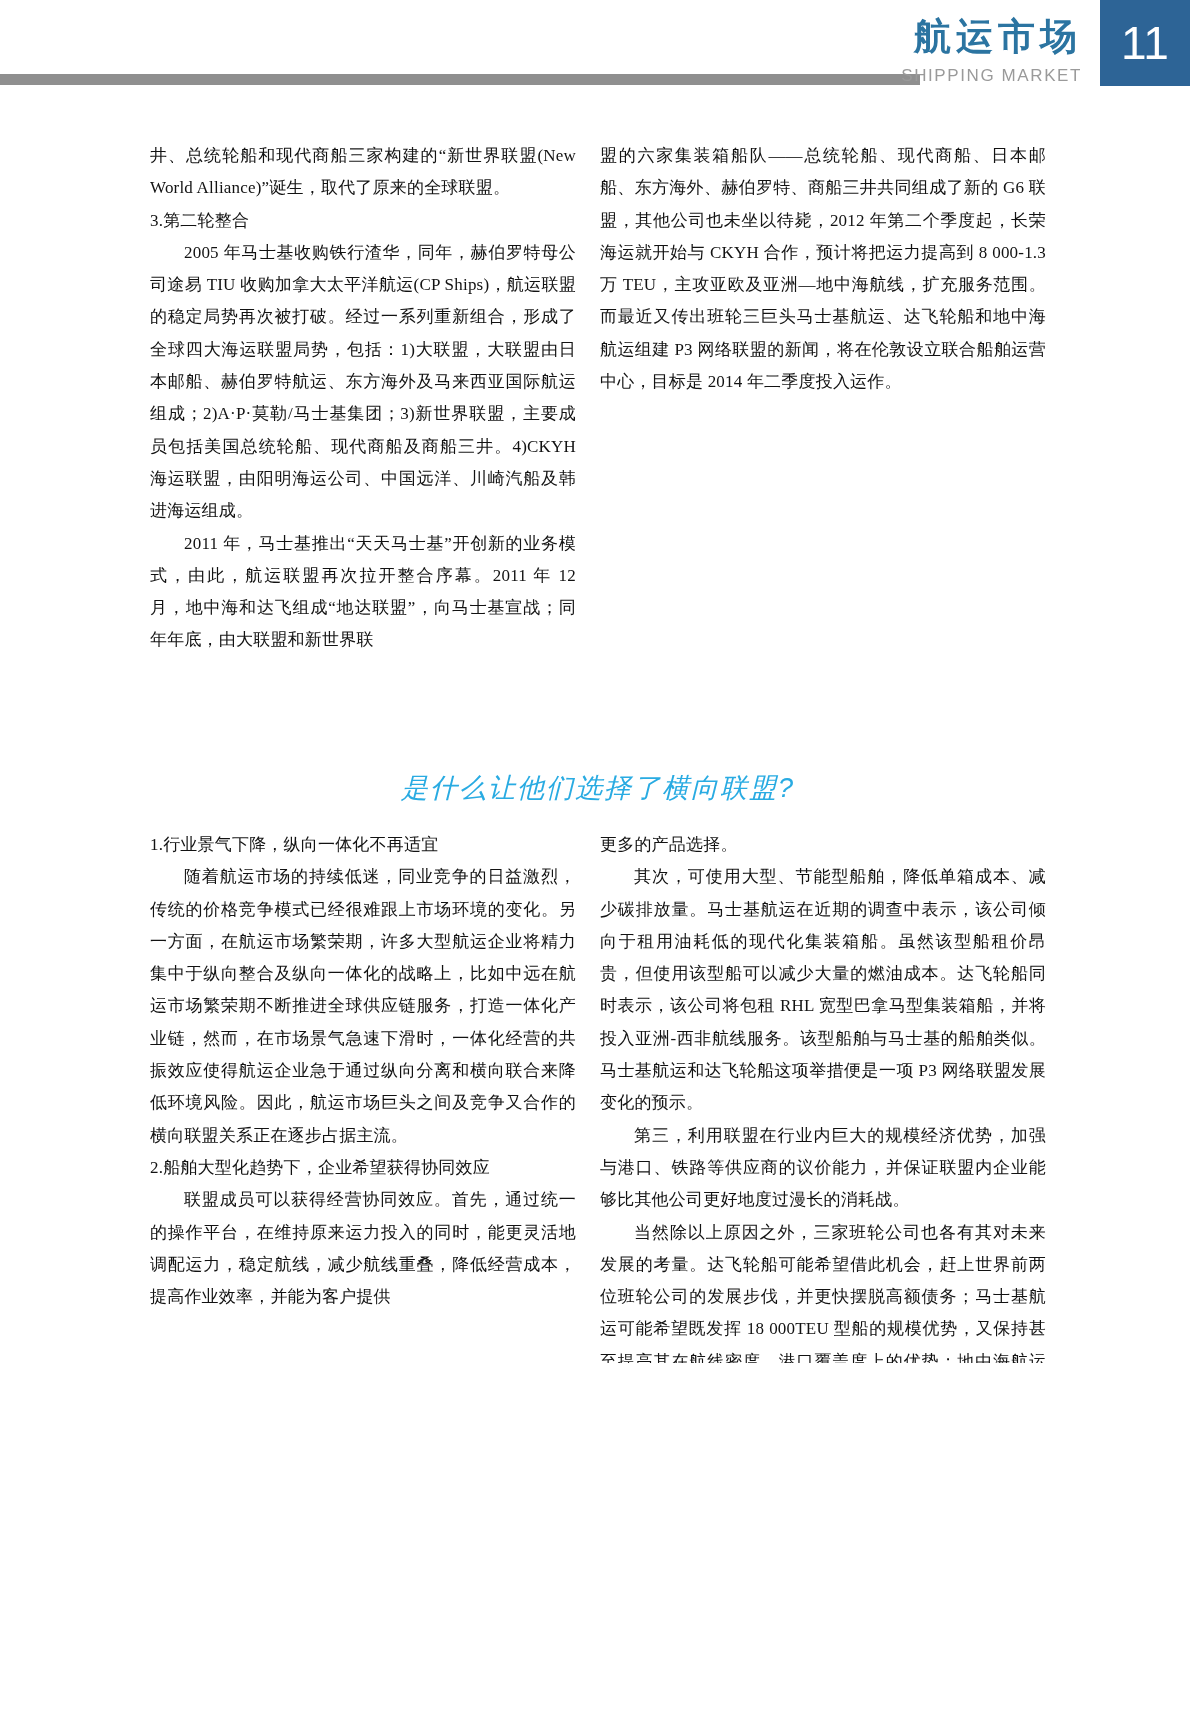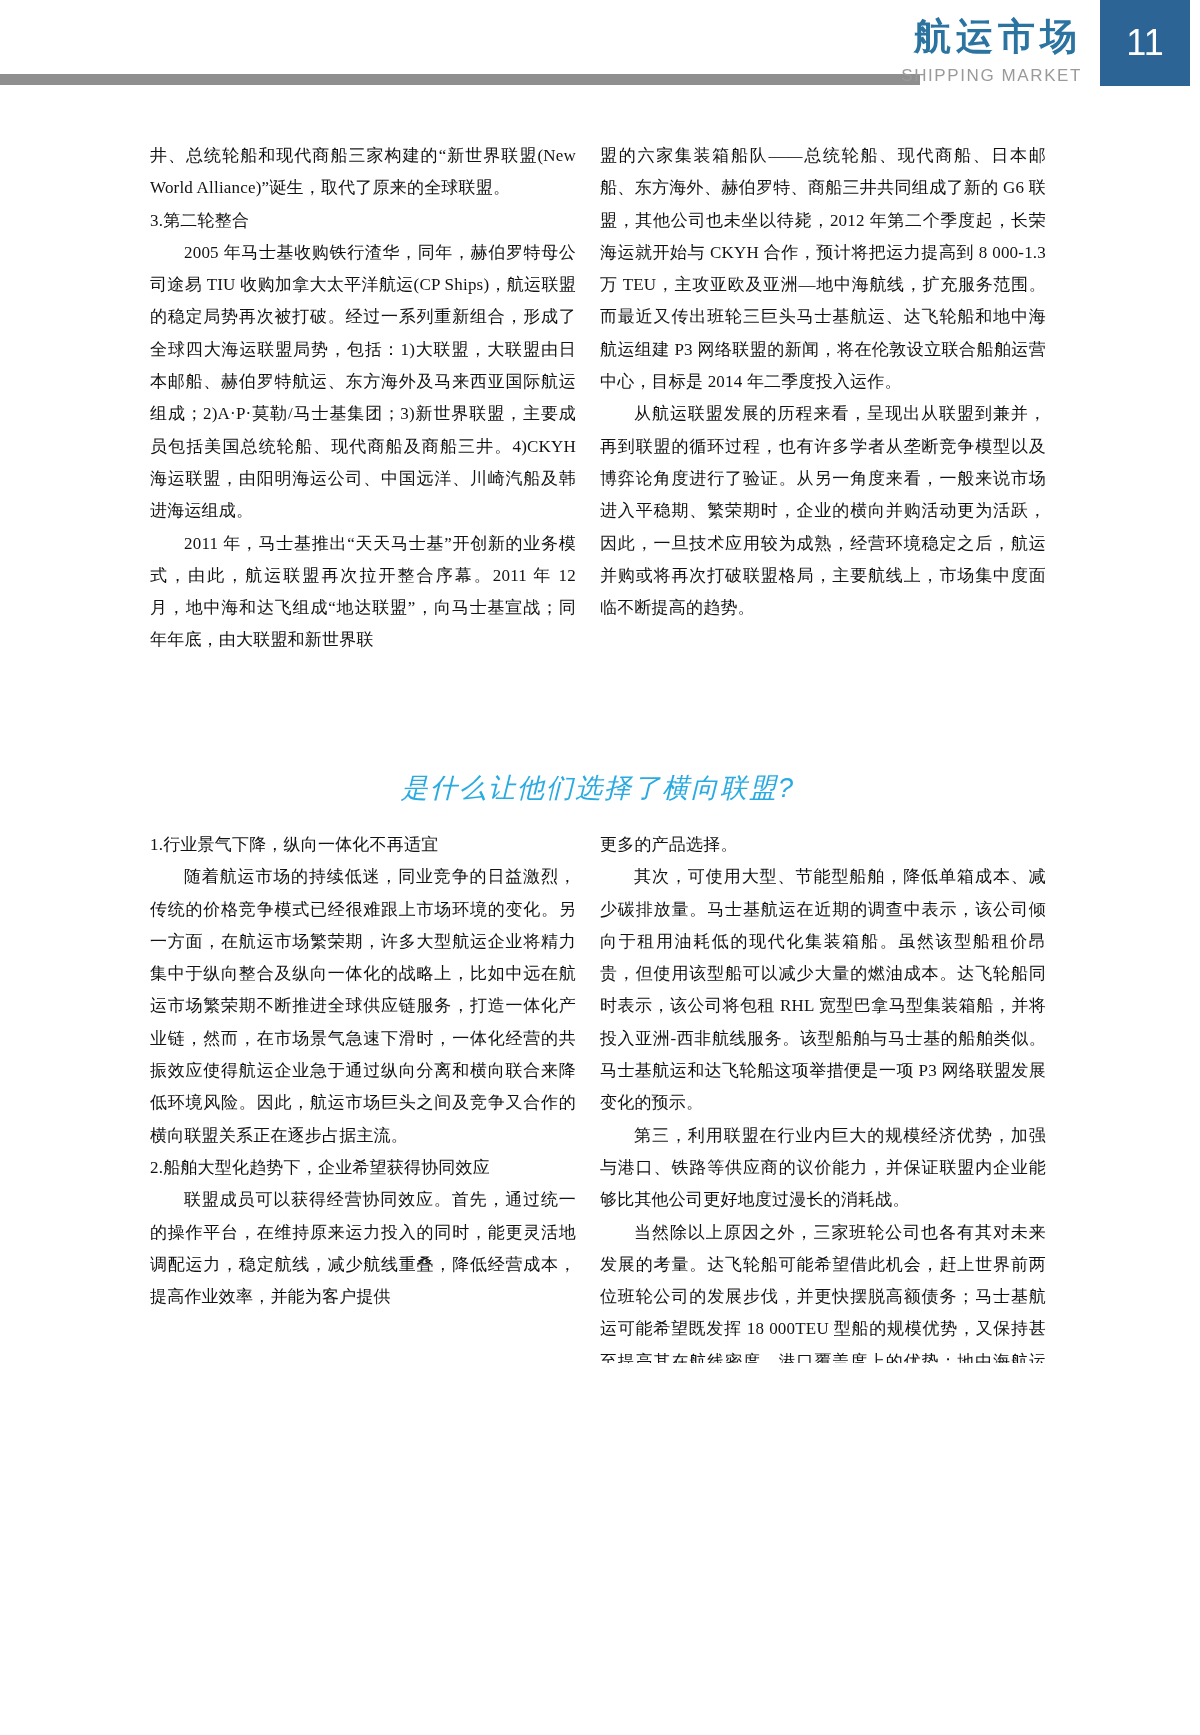--- a/index.html
+++ b/index.html
@@ -6,21 +6,21 @@
   .page{position:relative;width:1200px;height:1363px;background:#ffffff;overflow:hidden;
         font-family:"Liberation Serif","DejaVu Serif",serif;}
 
   
   .hdr-bar{position:absolute;left:0;top:74px;width:920px;height:11px;background:#8f8f8f;}
   .hdr-cn{position:absolute;top:18px;right:118px;font-family:"Liberation Sans","DejaVu Sans",sans-serif;
           font-size:37px;font-weight:bold;color:#2b74a1;letter-spacing:5px;line-height:1;}
   .hdr-en{position:absolute;top:67px;right:118px;font-family:"Liberation Sans","DejaVu Sans",sans-serif;
           font-size:17px;color:#9a9a9a;letter-spacing:1.6px;line-height:1;}
   .hdr-num{position:absolute;top:0;left:1100px;width:90px;height:86px;background:#2d6496;
-           color:#ffffff;font-family:"Liberation Sans","DejaVu Sans",sans-serif;font-size:36px;
+           color:#ffffff;font-family:"Liberation Sans","DejaVu Sans",sans-serif;font-size:46px;
            display:flex;align-items:center;justify-content:center;}
 
   
   .cols{position:absolute;left:150px;width:896px;display:flex;justify-content:space-between;}
   .s1{top:140px;}
   .s2{top:829px;}
   .col-l{width:426px;}
   .col-r{width:446px;}
   .cols p{margin:0;font-size:17px;line-height:32.3px;text-align:justify;color:#121212;letter-spacing:0.2px;}
   .cols p.indent{text-indent:2em;}
@@ -55,21 +55,20 @@
 
   <div class="cols s1">
     <div class="col-l">
         <p class="plain">井、总统轮船和现代商船三家构建的“新世界联盟(New World Alliance)”诞生，取代了原来的全球联盟。</p>
         <p class="heading">3.第二轮整合</p>
         <p class="indent">2005 年马士基收购铁行渣华，同年，赫伯罗特母公司途易 TIU 收购加拿大太平洋航运(CP Ships)，航运联盟的稳定局势再次被打破。经过一系列重新组合，形成了全球四大海运联盟局势，包括：1)大联盟，大联盟由日本邮船、赫伯罗特航运、东方海外及马来西亚国际航运组成；2)A·P·莫勒/马士基集团；3)新世界联盟，主要成员包括美国总统轮船、现代商船及商船三井。4)CKYH 海运联盟，由阳明海运公司、中国远洋、川崎汽船及韩进海运组成。</p>
         <p class="indent">2011 年，马士基推出“天天马士基”开创新的业务模式，由此，航运联盟再次拉开整合序幕。2011 年 12 月，地中海和达飞组成“地达联盟”，向马士基宣战；同年年底，由大联盟和新世界联</p>
       </div>
     <div class="col-r">
         <p class="plain">盟的六家集装箱船队——总统轮船、现代商船、日本邮船、东方海外、赫伯罗特、商船三井共同组成了新的 G6 联盟，其他公司也未坐以待毙，2012 年第二个季度起，长荣海运就开始与 CKYH 合作，预计将把运力提高到 8 000-1.3 万 TEU，主攻亚欧及亚洲—地中海航线，扩充服务范围。而最近又传出班轮三巨头马士基航运、达飞轮船和地中海航运组建 P3 网络联盟的新闻，将在伦敦设立联合船舶运营中心，目标是 2014 年二季度投入运作。</p>
-        <p class="indent">从航运联盟发展的历程来看，呈现出从联盟到兼并，再到联盟的循环过程，也有许多学者从垄断竞争模型以及博弈论角度进行了验证。从另一角度来看，一般来说市场进入平稳期、繁荣期时，企业的横向并购活动更为活跃，因此，一旦技术应用较为成熟，经营环境稳定之后，航运并购或将再次打破联盟格局，主要航线上，市场集中度面临不断提高的趋势。</p>
       </div>
   </div>
 
   <div class="blue-heading mid">是什么让他们选择了横向联盟?</div>
 
   <div class="cols s2">
     <div class="col-l">
         <p class="heading">1.行业景气下降，纵向一体化不再适宜</p>
         <p class="indent">随着航运市场的持续低迷，同业竞争的日益激烈，传统的价格竞争模式已经很难跟上市场环境的变化。另一方面，在航运市场繁荣期，许多大型航运企业将精力集中于纵向整合及纵向一体化的战略上，比如中远在航运市场繁荣期不断推进全球供应链服务，打造一体化产业链，然而，在市场景气急速下滑时，一体化经营的共振效应使得航运企业急于通过纵向分离和横向联合来降低环境风险。因此，航运市场巨头之间及竞争又合作的横向联盟关系正在逐步占据主流。</p>
         <p class="heading">2.船舶大型化趋势下，企业希望获得协同效应</p>

